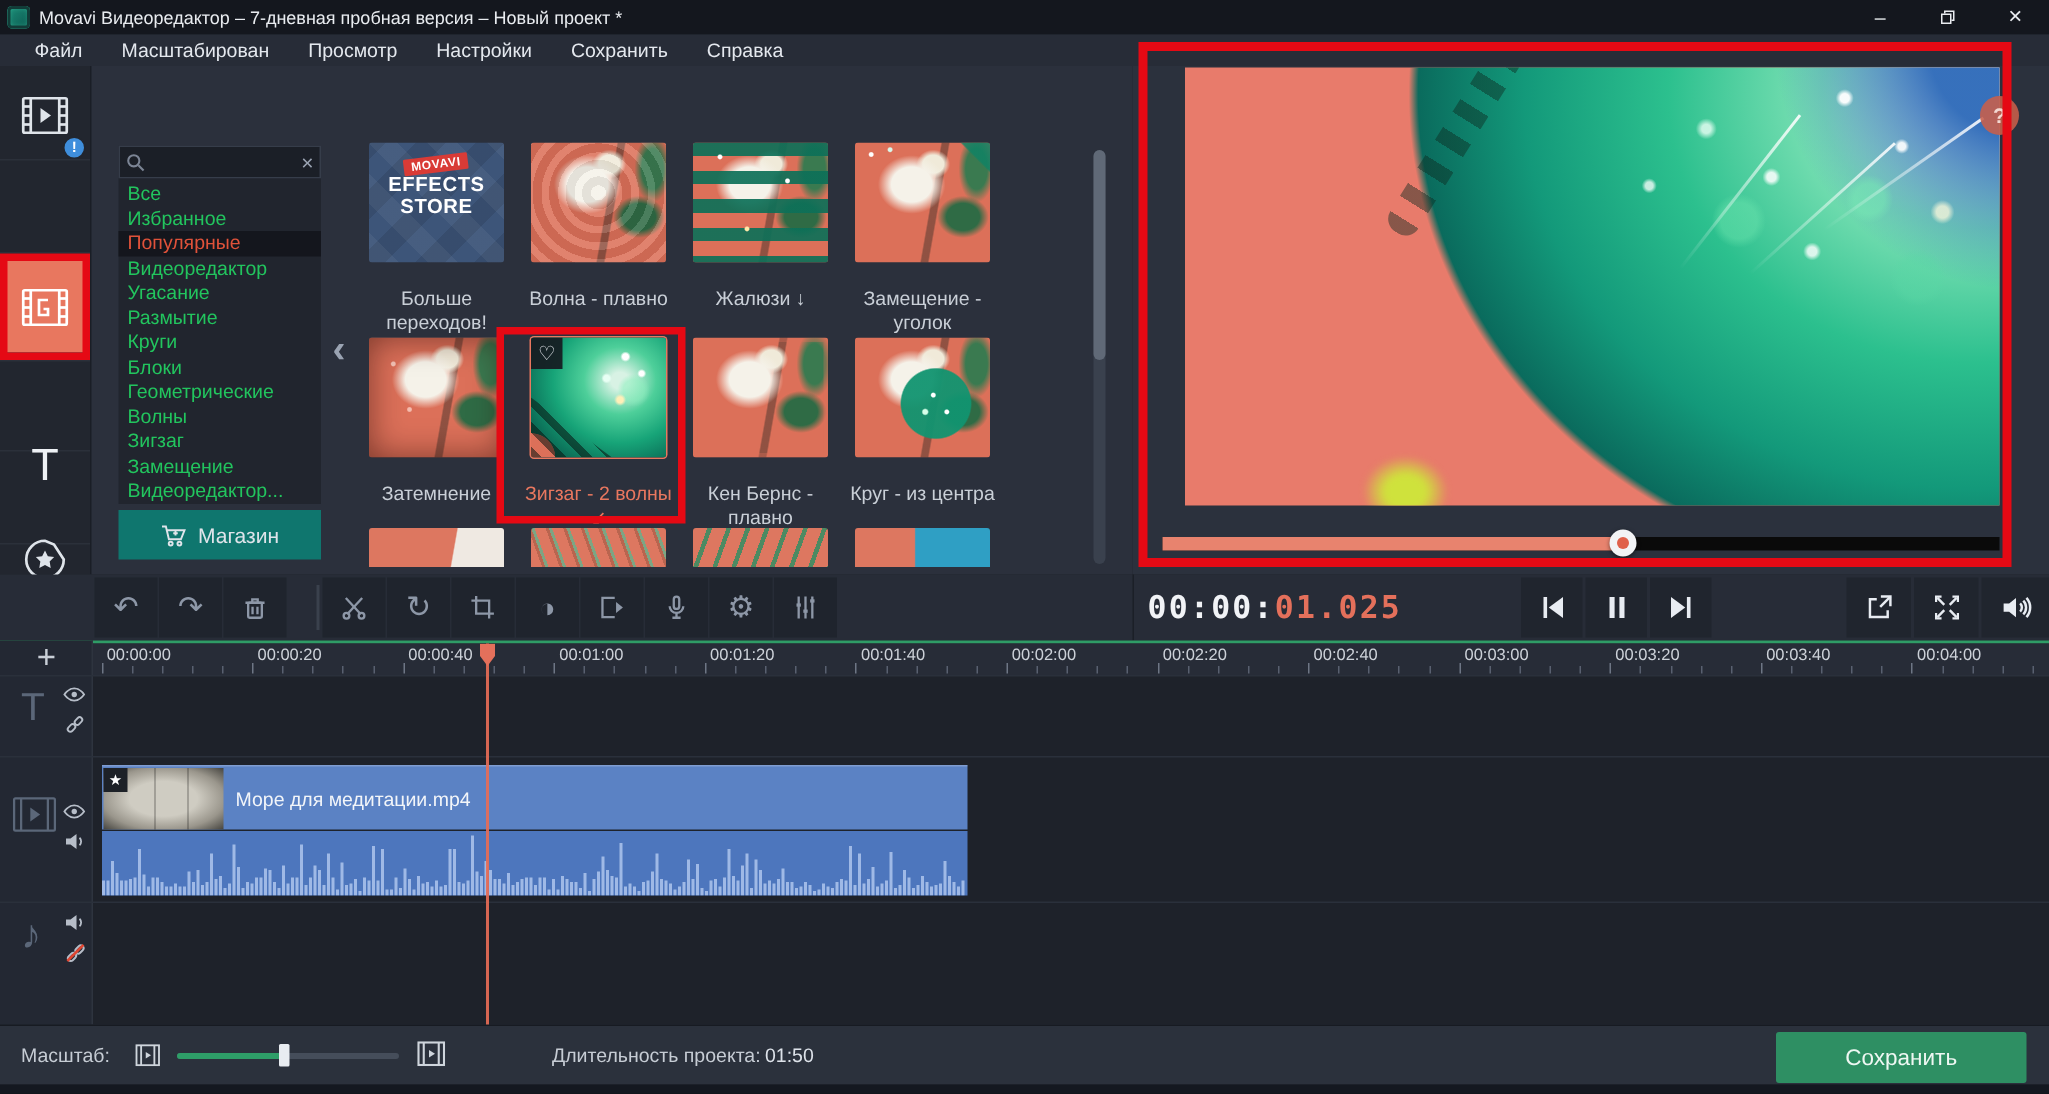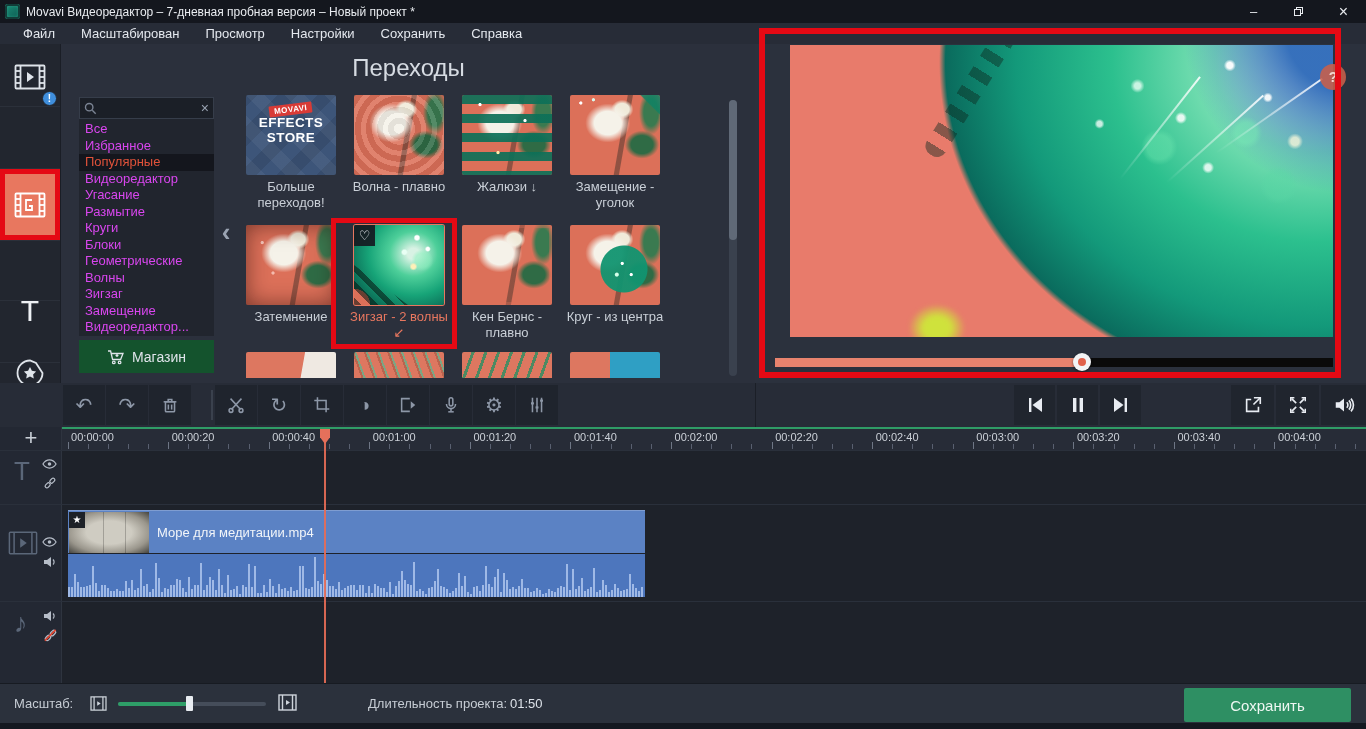--- a/index.html
+++ b/index.html
@@ -37,33 +37,33 @@
   .big-T{font-size:30px;font-weight:400;color:#eef1f5;}
 
   
   .t-panel{left:60px;top:44px;width:695px;height:339px;background:#2b303c;overflow:hidden;border-left:1px solid #1a1e26;}
   .panel-title{position:absolute;left:0;top:10px;width:695px;text-align:center;font-size:24px;color:#d6dbe2;}
   .searchbox{position:absolute;left:18px;top:53px;width:135px;height:22px;background:#1b1f27;
     border:1px solid #363d4a;display:flex;align-items:center;padding:0 4px;}
   .searchbox input{flex:1;min-width:0;background:transparent;border:none;outline:none;color:#cfd5dd;font-size:12px;font-family:"Liberation Sans",sans-serif;}
   .clear-x{color:#9aa3b2;font-size:14px;line-height:1;}
   .cat-list{position:absolute;left:18px;top:75px;width:135px;height:217px;background:#21252e;padding:2px 0;}
-  .cat-item{height:16.5px;line-height:16.5px;font-size:13px;color:#d946ef;padding-left:6px;white-space:nowrap;overflow:hidden;}
+  .cat-item{height:16.5px;line-height:16.5px;font-size:13px;color:#22c55e;padding-left:6px;white-space:nowrap;overflow:hidden;}
   .cat-item.sel{background:#14161d;color:var(--catsel);}
-  .store-btn{position:absolute;left:18px;top:296px;width:135px;height:33px;background:#14532d;
+  .store-btn{position:absolute;left:18px;top:296px;width:135px;height:33px;background:#0f766e;
     display:flex;align-items:center;justify-content:center;gap:8px;font-size:14px;color:#dfe4ea;}
   .collapse{position:absolute;left:156px;top:168px;width:18px;height:40px;display:flex;align-items:center;justify-content:center;
     font-size:26px;color:#9aa3b2;font-weight:bold;}
   .vscroll{position:absolute;left:668px;top:56px;width:8px;height:276px;background:#3a414e;border-radius:4px;}
   .vscroll .thumb{position:absolute;left:0;top:0;width:8px;height:140px;background:#606977;border-radius:4px;}
 
   
   .tile{position:absolute;width:90px;}
   .thumb{position:relative;width:90px;height:80px;border-radius:2px;overflow:hidden;}
-  .tile-label{position:relative;left:-5px;width:100px;margin-top:4px;text-align:center;font-size:13px;line-height:16px;color:#c9cfd7;}
+  .tile-label{position:relative;left:-5px;width:100px;margin-top:16px;text-align:center;font-size:13px;line-height:16px;color:#c9cfd7;}
   .tile.sel .tile-label{color:var(--salmon);}
   .tile.sel .thumb{box-shadow:0 0 0 1px var(--salmon);}
   .fav-badge{position:absolute;left:0;top:0;width:21px;height:21px;background:rgba(22,26,33,.92);
     color:#e8ebf0;font-size:13px;display:flex;align-items:center;justify-content:center;z-index:2;}
   .k-store .thumb{background:
     repeating-linear-gradient(45deg,rgba(255,255,255,.05) 0 14px,transparent 14px 28px),
     repeating-linear-gradient(-45deg,rgba(0,0,0,.10) 0 14px,transparent 14px 28px),#3d5579;
     display:flex;flex-direction:column;align-items:center;}
   .store-badge{margin-top:9px;background:#d93b36;color:#fff;font-size:8px;font-weight:bold;
     padding:1px 5px;transform:rotate(-7deg);border-radius:1px;letter-spacing:.5px;}
@@ -292,21 +292,20 @@
           <line x1="8" y1="4" x2="27" y2="4"></line>
         <circle cx="3" cy="11" r="1.4"></circle>
           <line x1="8" y1="11" x2="27" y2="11"></line>
         <circle cx="3" cy="18" r="1.4"></circle>
           <line x1="8" y1="18" x2="27" y2="18"></line>
       </svg>
     </div>
   </div>
 
   <div class="abs t-panel">
-    <div class="panel-title">Переходы</div>
     <div class="searchbox">
       <svg width="13" height="13" viewBox="0 0 15 15" stroke="#7b8494" fill="none" stroke-width="1.6" style="margin-right:3px;">
         <circle cx="6" cy="6" r="4.3"></circle>
           <line x1="9.5" y1="9.5" x2="13.5" y2="13.5"></line>
       </svg>
       <input placeholder="" style="">
       <span class="clear-x">×</span>
     </div>
     <div class="cat-list" id="cat-list">
         <div class="cat-item">Все</div>
@@ -456,20 +455,24 @@
       <svg width="20" height="20" viewBox="0 0 22 22">
           <line x1="6" y1="3" x2="6" y2="19"></line>
           <line x1="11" y1="3" x2="11" y2="19"></line>
           <line x1="16" y1="3" x2="16" y2="19"></line>
           <rect x="4.4" y="8" width="3.2" height="2.4" fill="#8d97a7" stroke="none"></rect>
           <rect x="9.4" y="12.5" width="3.2" height="2.4" fill="#8d97a7" stroke="none"></rect>
           <rect x="14.4" y="5" width="3.2" height="2.4" fill="#8d97a7" stroke="none"></rect>
         </svg>
     </div>
     <div class="cb-seam"></div>
+    <div class="timecode" style="left: 765px;">
+      <span class="tc-main">00:00:</span>
+        <span class="tc-frac">01.025</span>
+    </div>
     <div class="play-btn" style="left:1014px">
       <svg width="18" height="16" viewBox="0 0 18 16">
           <rect x="3" y="1" width="2.4" height="14"></rect>
           <path d="M16 1L6.5 8 16 15z"></path>
         </svg>
     </div>
     <div class="play-btn" style="left:1057px">
       <svg width="14" height="16" viewBox="0 0 14 16">
           <rect x="2" y="1" width="3.4" height="14"></rect>
           <rect x="8.6" y="1" width="3.4" height="14"></rect>

